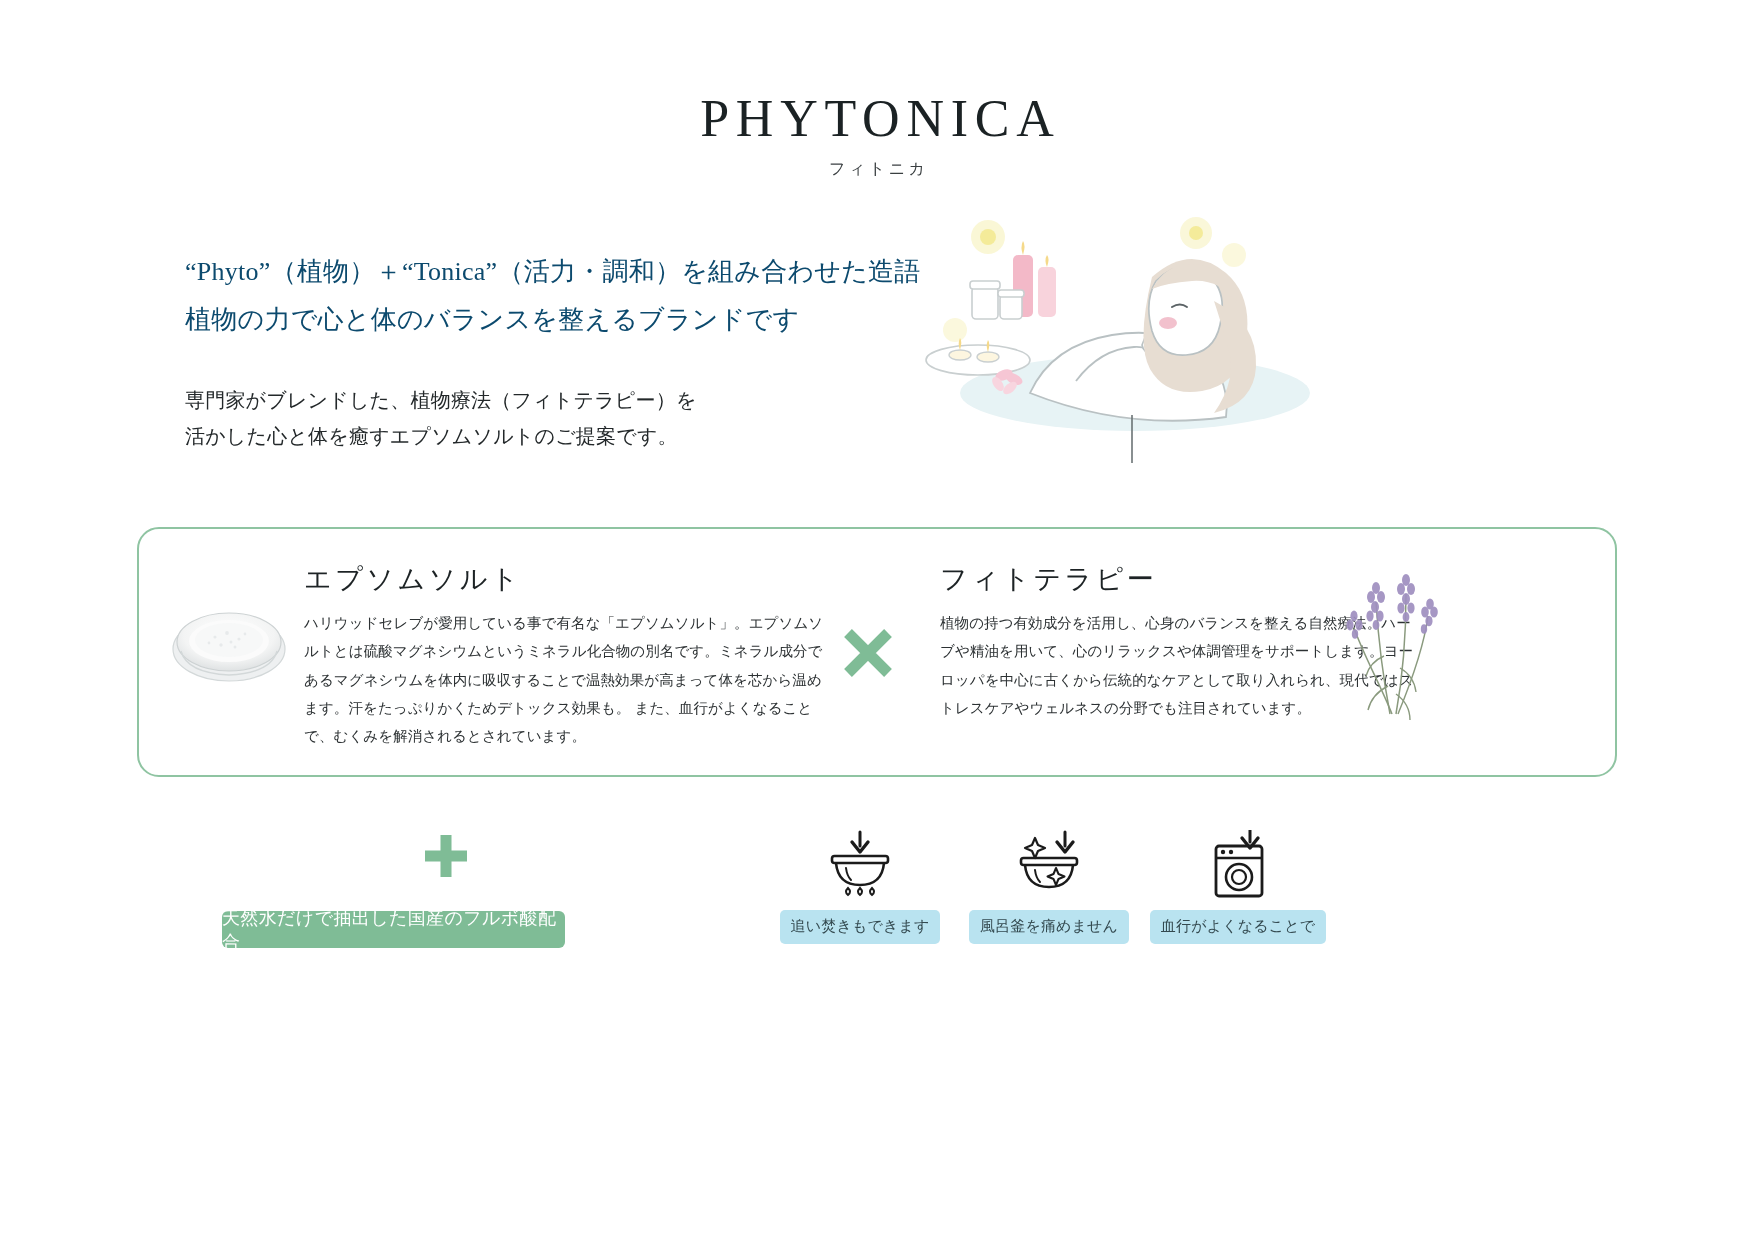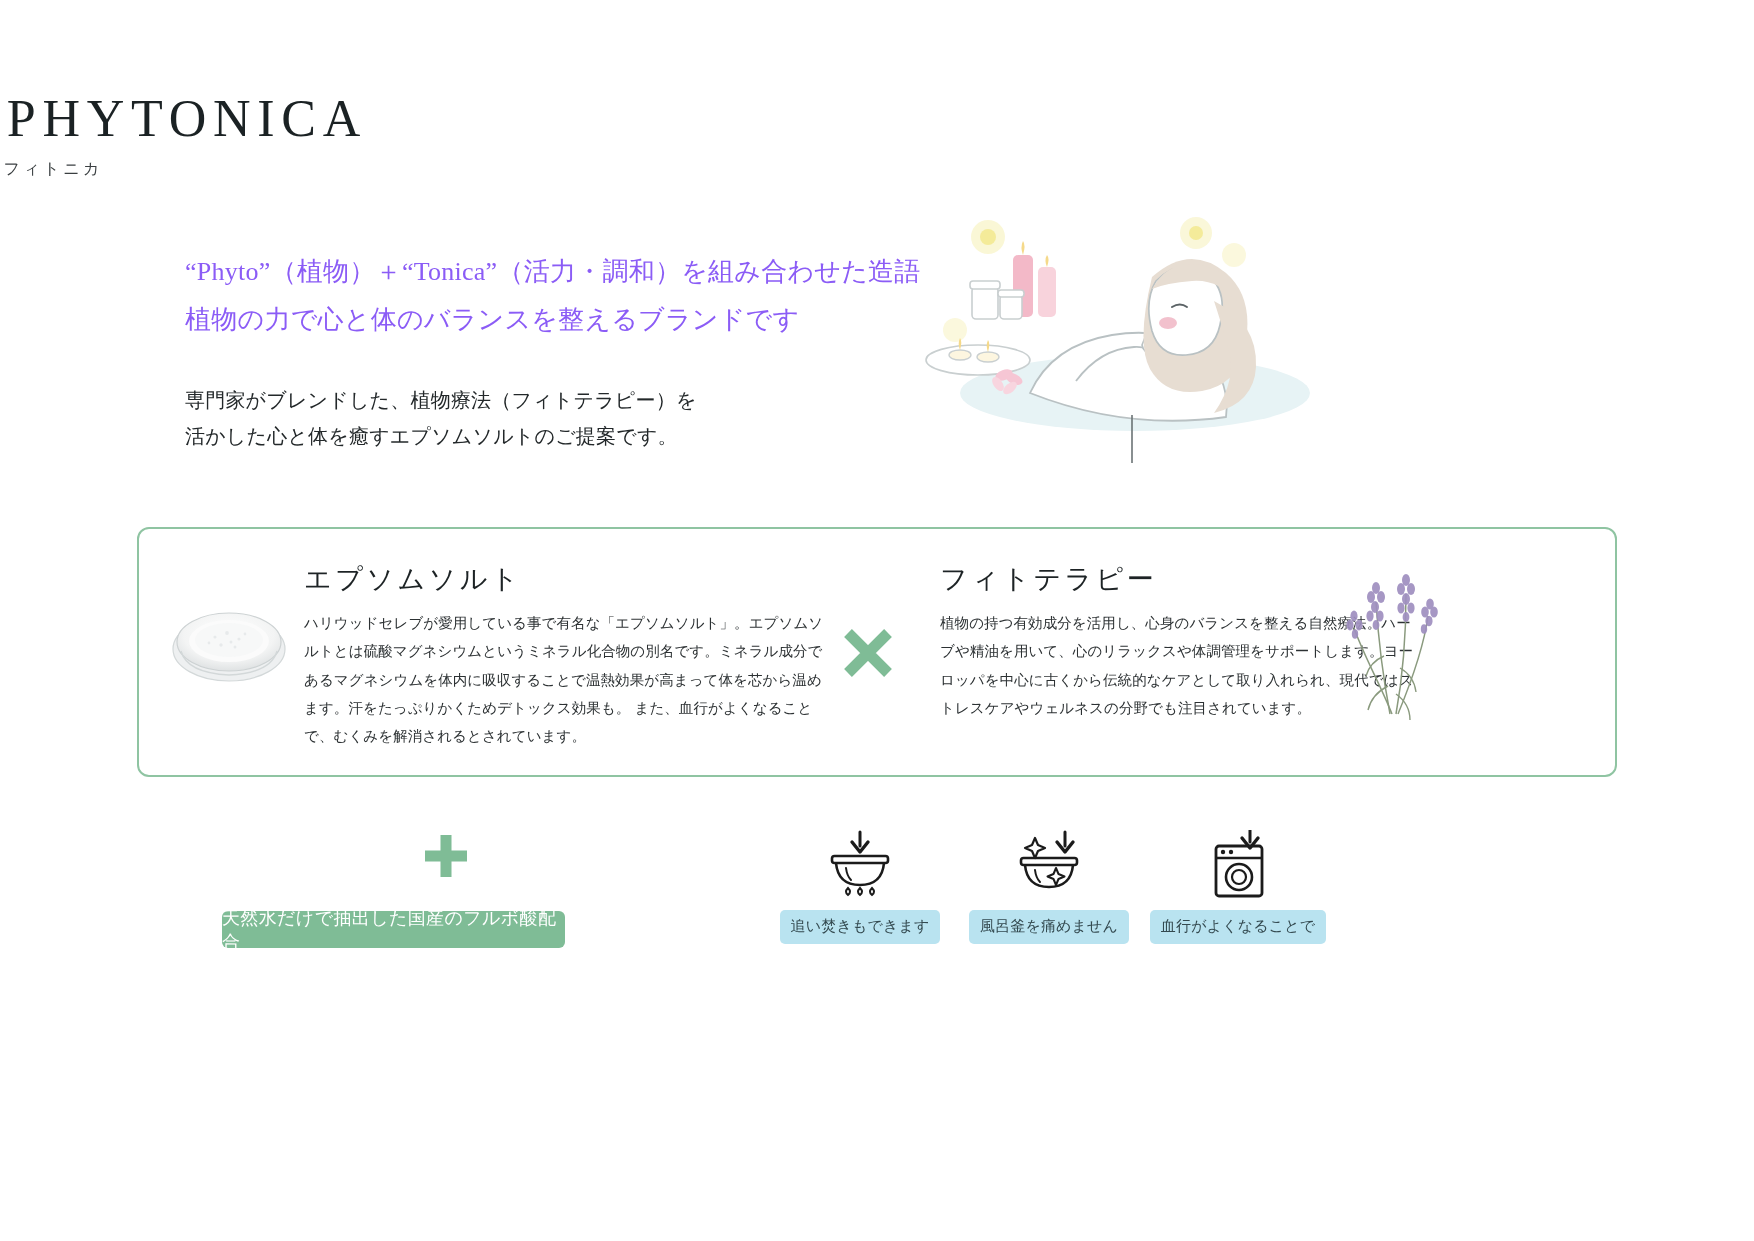--- a/index.html
+++ b/index.html
@@ -20,20 +20,21 @@
     inset: 0;
     background: #fff;
   }
 
   
   .brand-block {
     position: absolute;
     top: 90px;
     left: 0;
     width: 1754px;
+    text-align: center;
   }
   .brand-title {
     font-family: "Liberation Serif", serif;
     font-size: 52px;
     letter-spacing: 0.13em;
     color: #1b2224;
     font-weight: 400;
     line-height: 1.1;
     margin: 0;
     padding-left: 0.13em;
@@ -51,21 +52,21 @@
   .intro {
     position: absolute;
     left: 185px;
     top: 248px;
     width: 760px;
   }
   .intro-lead {
     font-family: "Liberation Serif", serif;
     font-size: 26px;
     line-height: 1.85;
-    color: #8b5cf6;
+    color: #0c4a6e;
     letter-spacing: 0.01em;
   }
   .intro-sub {
     margin-top: 38px;
     font-family: "Liberation Sans", sans-serif;
     font-size: 20px;
     line-height: 1.8;
     color: #23282a;
     letter-spacing: 0.01em;
   }
@@ -80,21 +81,21 @@
   }
 
   
   .feature-card {
     position: absolute;
     left: 137px;
     top: 527px;
     width: 1480px;
     height: 250px;
     border: 2px solid #8fc4a2;
-    border-radius: 12px;
+    border-radius: 22px;
     box-sizing: border-box;
   }
   .feature-inner {
     position: relative;
     width: 100%;
     height: 100%;
   }
   .salt-photo {
     position: absolute;
     left: 30px;

